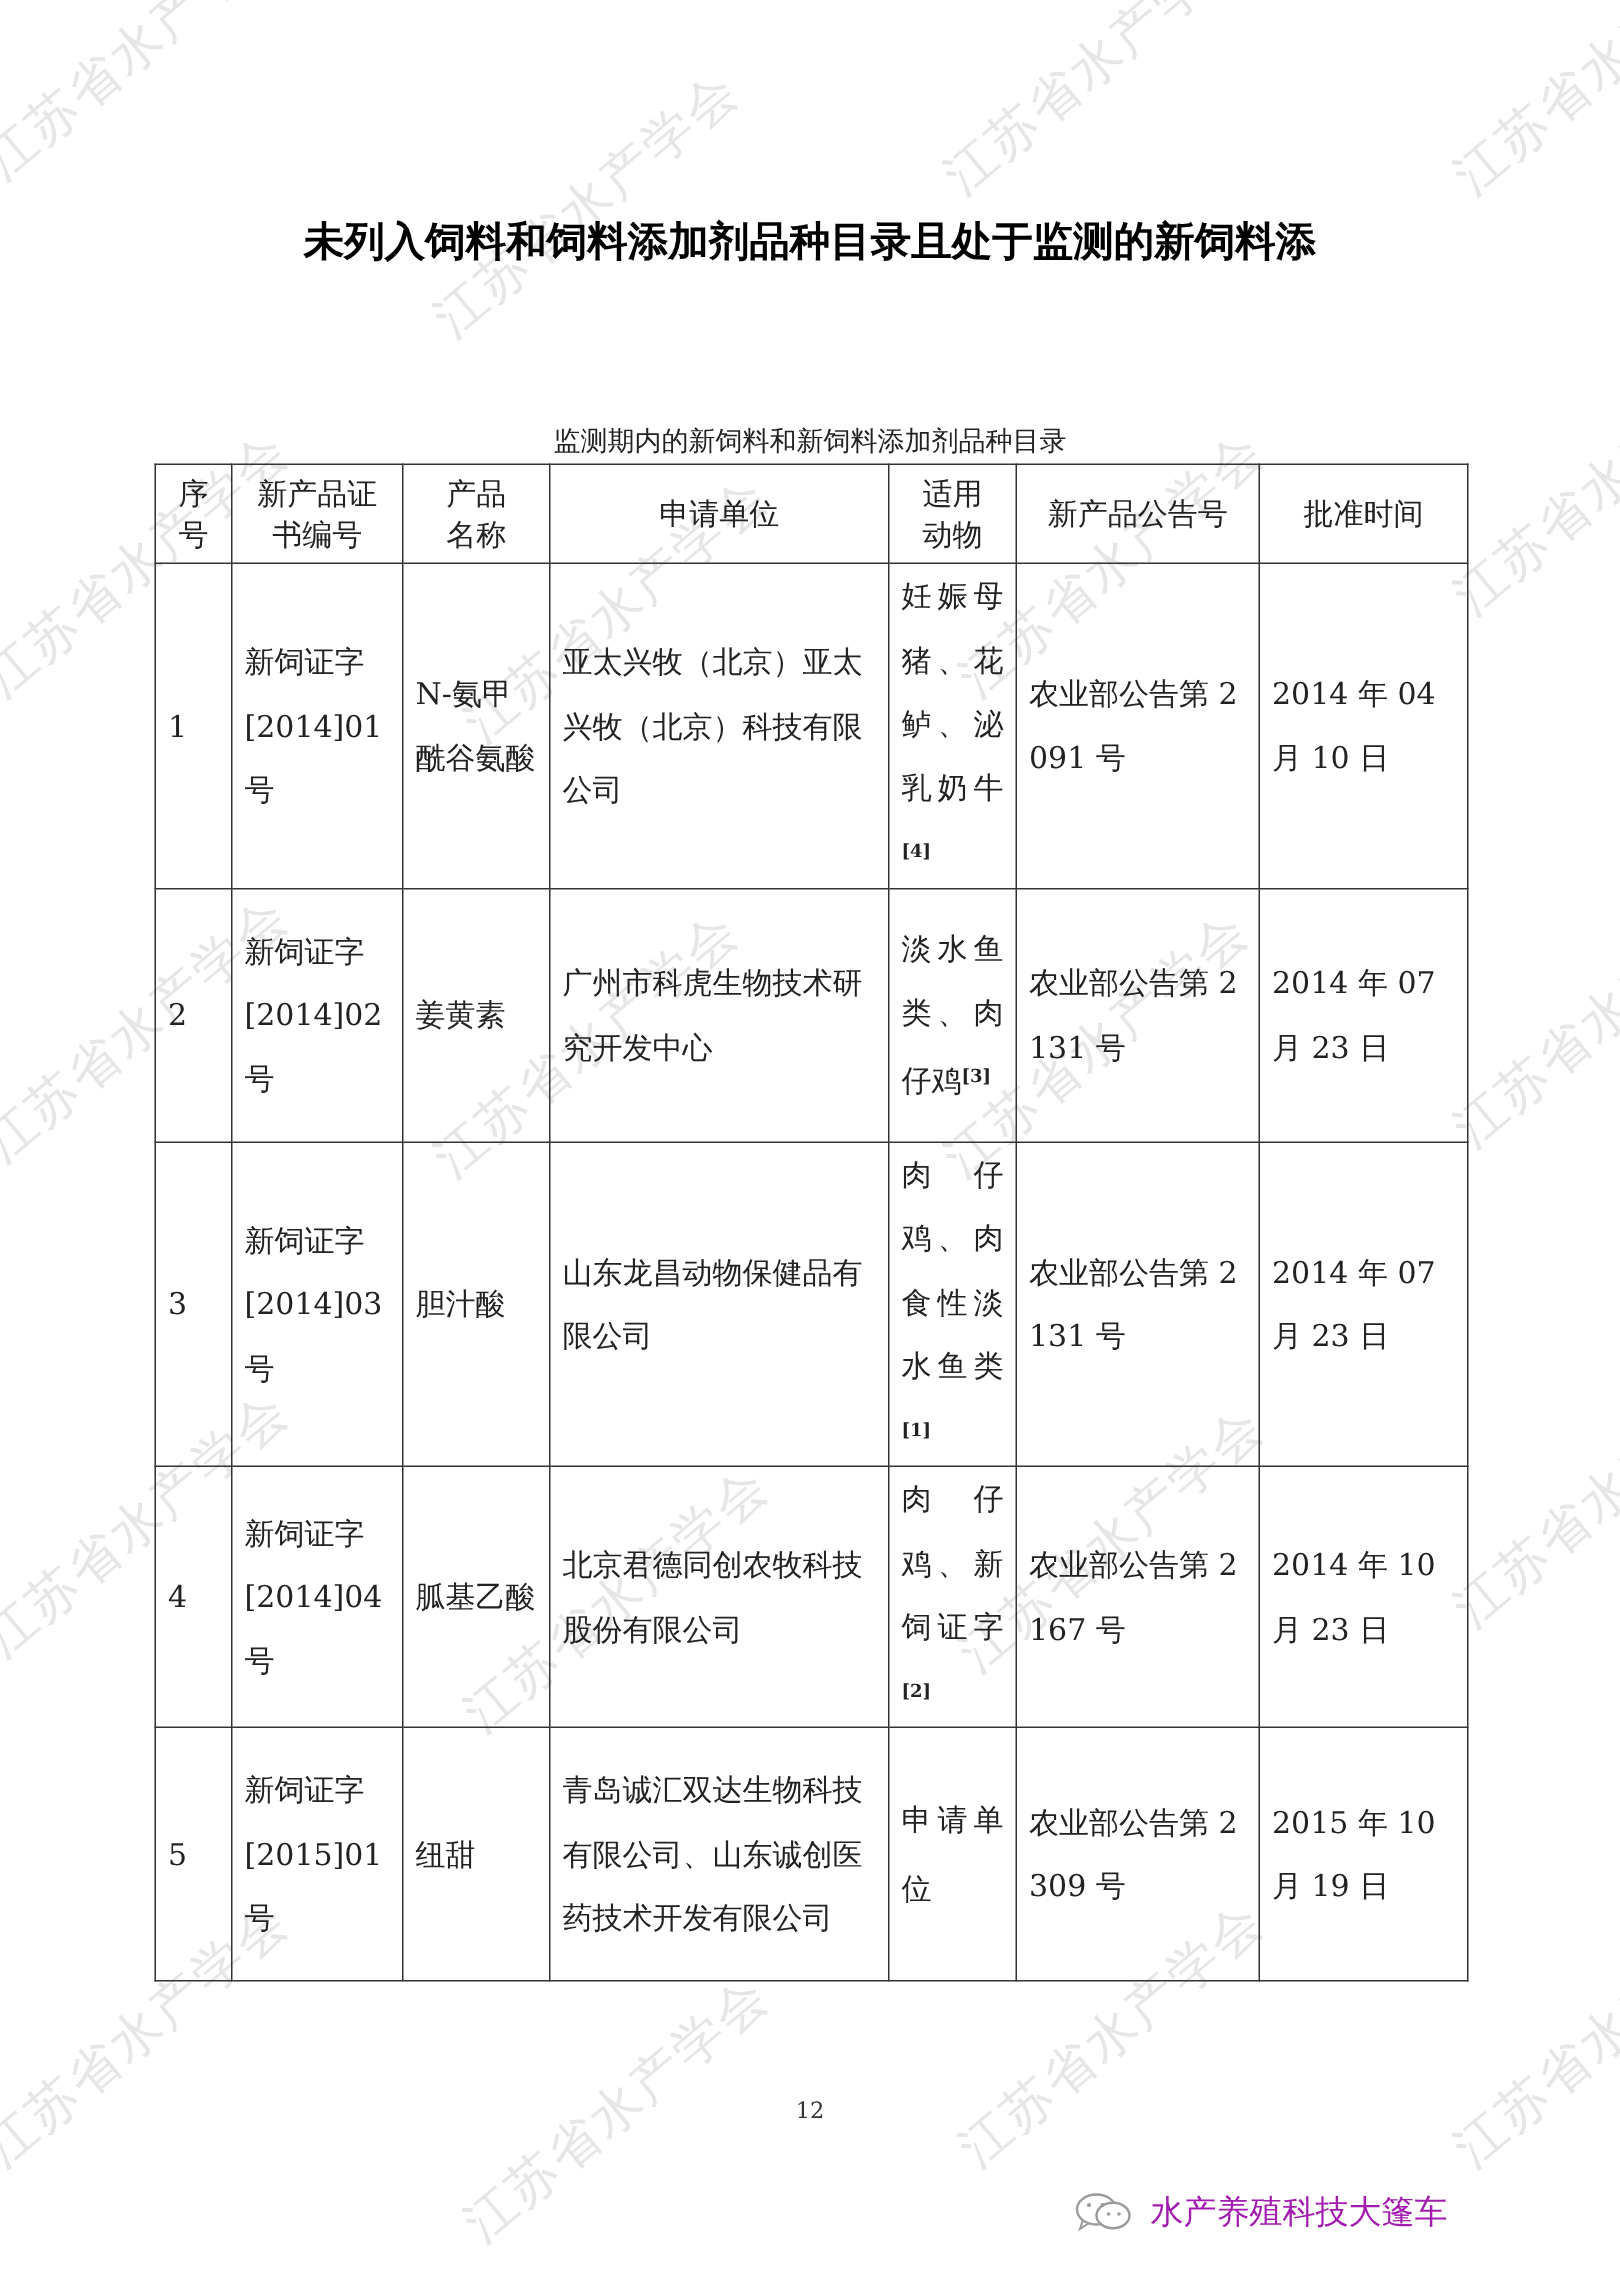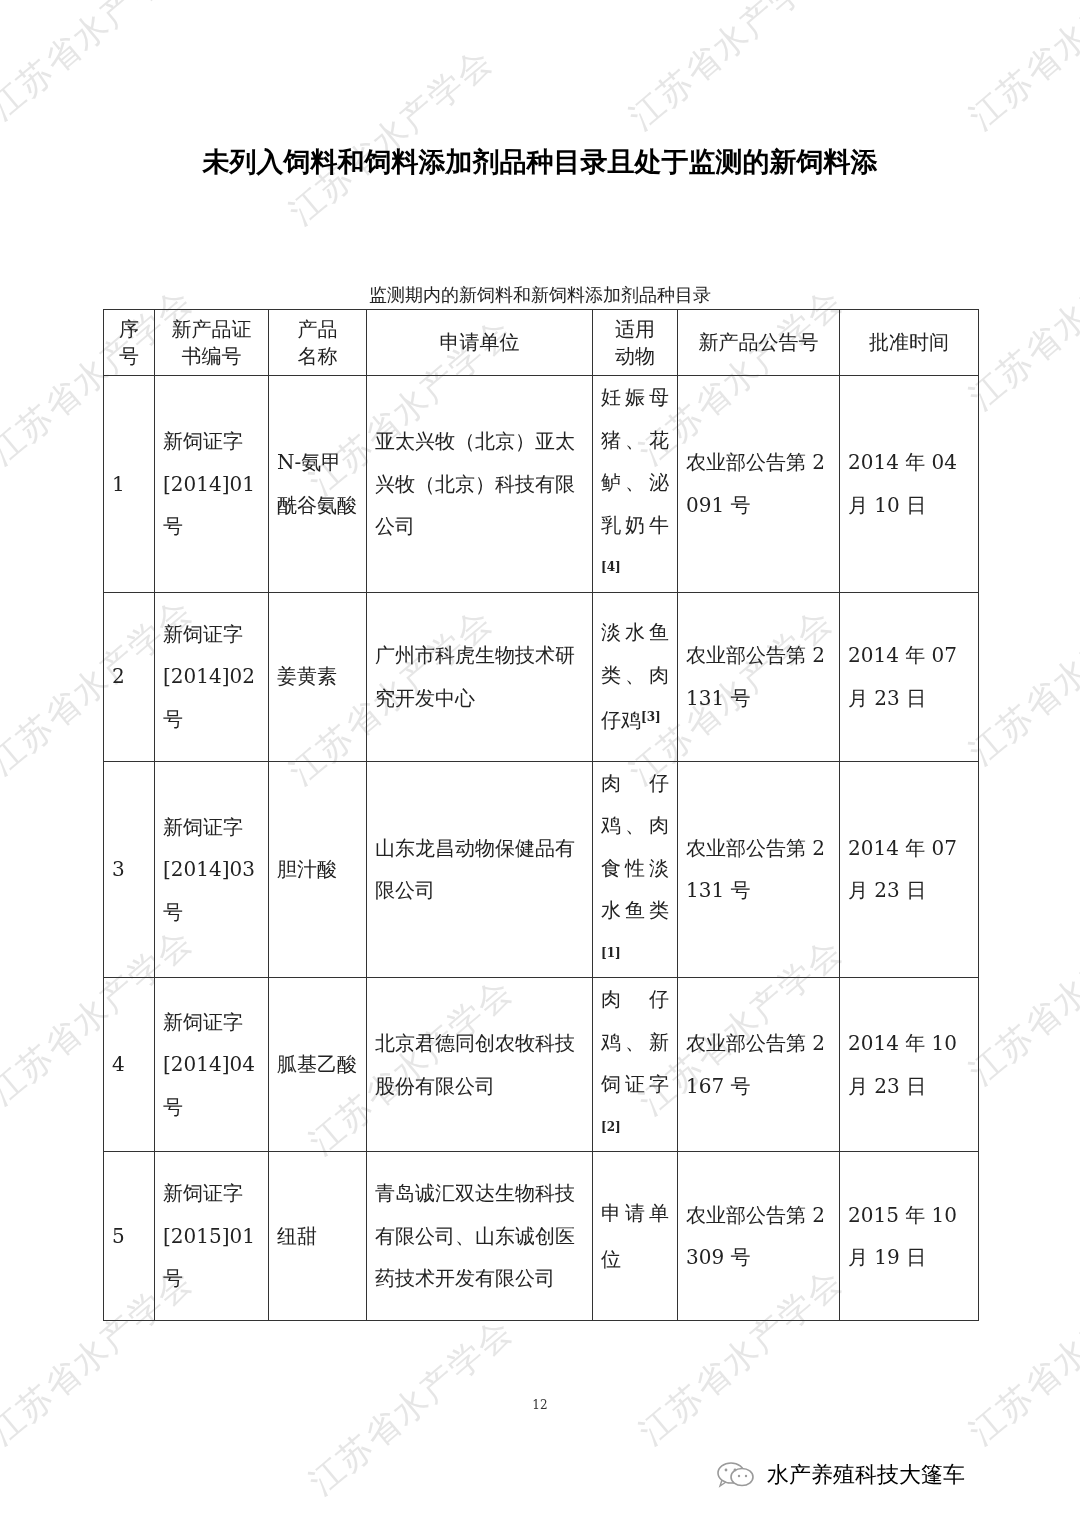--- a/index.html
+++ b/index.html
@@ -40,25 +40,25 @@
   td.c-no { text-align: left; padding-left: 10px; }
   td.c-animal { text-align: justify; text-align-last: left; }
   sup.ref { font-size: 12px; font-weight: bold; vertical-align: 6px; }
   .r1 td { height: 210px; }
   .r2 td { height: 168px; }
   .r3 td { height: 210px; margin-top: 41px; }
   .r4 td { height: 168px; }
   .r5 td { height: 168px; }
   .page-number {
     position: absolute; left: 0; width: 1080px; top: 1398px; text-align: center;
-    font-size: 12px; color: #333; z-index: 1;
+    font-size: 15px; color: #333; z-index: 1;
   }
   .account {
     position: absolute; left: 715px; top: 1460px; display: flex; align-items: center;
-    font-family: "DejaVu Sans", sans-serif; font-size: 22px; color: #000000; z-index: 1;
+    font-family: "DejaVu Sans", sans-serif; font-size: 22px; color: #a21caf; z-index: 1;
   }
   .account .wechat-icon { width: 44px; height: 30px; margin-right: 8px; }
 </style>
 </head>
 <body>
 
 <div class="watermark" style="left:-20px; top:95px;">江苏省水产学会</div>
 <div class="watermark" style="left:280px; top:200px;">江苏省水产学会</div>
 <div class="watermark" style="left:620px; top:105px;">江苏省水产学会</div>
 <div class="watermark" style="left:960px; top:105px;">江苏省水产学会</div>

